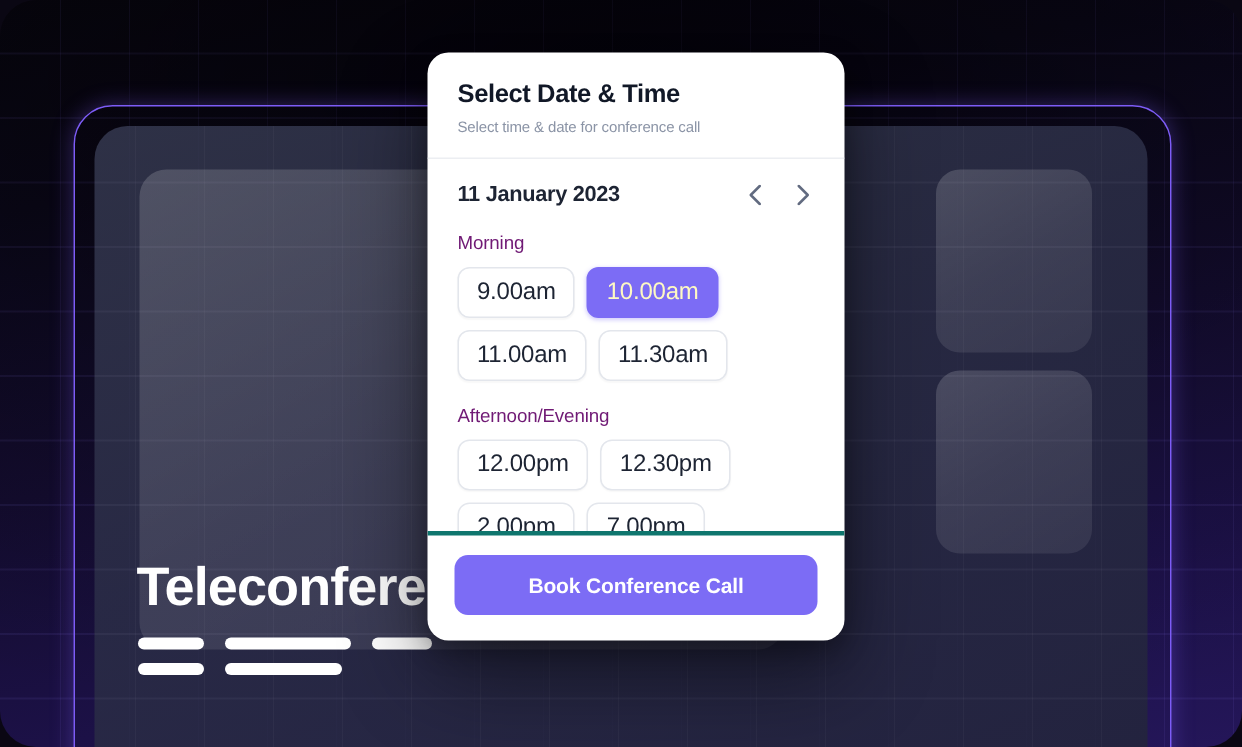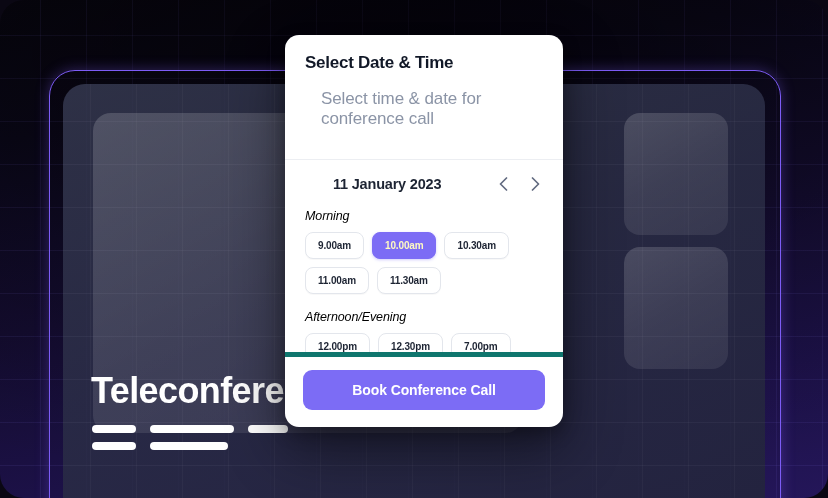--- a/index.html
+++ b/index.html
@@ -139,97 +139,95 @@
     border-bottom: 1px solid #eceef2;
   }
   .modal-title {
     font-size: 17px;
     font-weight: 700;
     color: #111827;
     letter-spacing: -0.25px;
     margin: 0 0 7px 0;
   }
   .modal-subtitle {
-    font-size: 17px;
+    font-size: 10px;
     color: #8b94a6;
-    margin: 16px;
+    margin: 0;
     letter-spacing: -0.1px;
   }
 
   .modal-body {
     flex: 1 1 auto;
     padding: 16px 20px 10px 20px;
     overflow: hidden;
   }
 
   .date-row {
     display: flex;
     align-items: center;
     justify-content: space-between;
     margin-bottom: 17px;
   }
   .date-label {
     font-size: 14.5px;
     font-weight: 700;
     color: #1d2433;
     letter-spacing: -0.2px;
-    margin-left: 28px;
   }
   .date-nav {
     display: flex;
     align-items: center;
     gap: 16px;
   }
   .nav-btn {
     width: 16px;
     height: 16px;
     display: flex;
     align-items: center;
     justify-content: center;
     color: #626b80;
     cursor: pointer;
   }
   .nav-btn svg { display: block; }
 
   .section-label {
     font-size: 12.5px;
-    color: #000000;
+    color: #701a75;
     margin: 14px 0 9px 0;
     letter-spacing: -0.1px;
-    font-style: italic;
   }
   .section-label.afternoon { margin-top: 16px; }
 
   .slots {
     display: flex;
     flex-wrap: wrap;
     gap: 8px;
   }
   .slot {
     padding: 7px 12px;
     border: 1px solid #e3e6ec;
     border-radius: 8px;
     background: #ffffff;
-    font-size: 10px;
-    font-weight: 700;
+    font-size: 16px;
+    font-weight: 400;
     color: #1d2433;
     letter-spacing: -0.15px;
     cursor: pointer;
     white-space: nowrap;
     box-shadow: 0 1px 1px rgba(16,24,40,0.03);
   }
   .slot.selected {
     background: #7c6cf5;
     border-color: #7c6cf5;
     color: #fef9c3;
     box-shadow: 0 1px 3px rgba(124,108,245,0.35);
   }
 
   .modal-footer {
-    border-top: 5px solid #0f766e;
+    border-top: 3px solid #0f766e;
     padding: 13px 18px 17px 18px;
   }
   .cta {
     width: 100%;
     border: none;
     border-radius: 9px;
     background: #7c6cf5;
     color: #ffffff;
     font-family: "Liberation Sans", sans-serif;
     font-size: 14px;
@@ -289,29 +287,29 @@
               <path d="M1.5 1L7.5 7L1.5 13" stroke="currentColor" stroke-width="1.7" stroke-linecap="round" stroke-linejoin="round"></path>
             </svg>
           </span>
         </div>
       </div>
 
       <p class="section-label">Morning</p>
       <div class="slots">
         <button class="slot">9.00am</button>
         <button class="slot selected">10.00am</button>
-        <button class="slot">10.30am</button>
         <button class="slot">11.00am</button>
         <button class="slot">11.30am</button>
       </div>
 
       <p class="section-label afternoon">Afternoon/Evening</p>
       <div class="slots">
         <button class="slot">12.00pm</button>
         <button class="slot">12.30pm</button>
+        <button class="slot">2.00pm</button>
         <button class="slot">7.00pm</button>
       </div>
 
     </div>
 
     <div class="modal-footer">
       <button class="cta">Book Conference Call</button>
     </div>
 
   </div>

